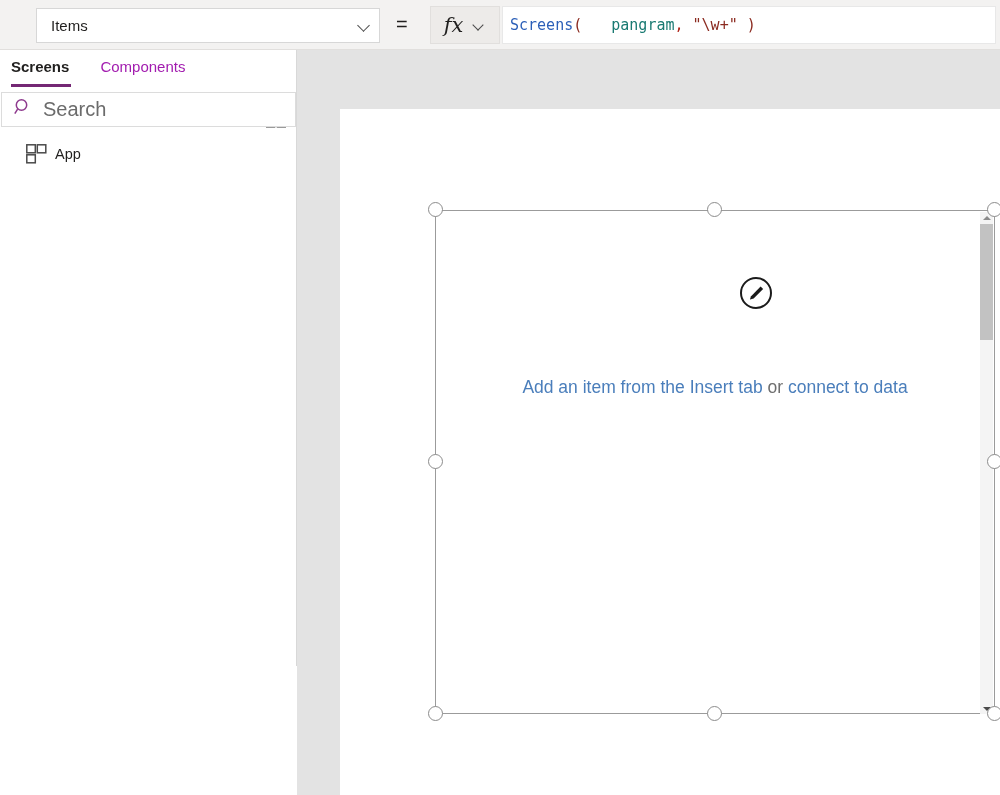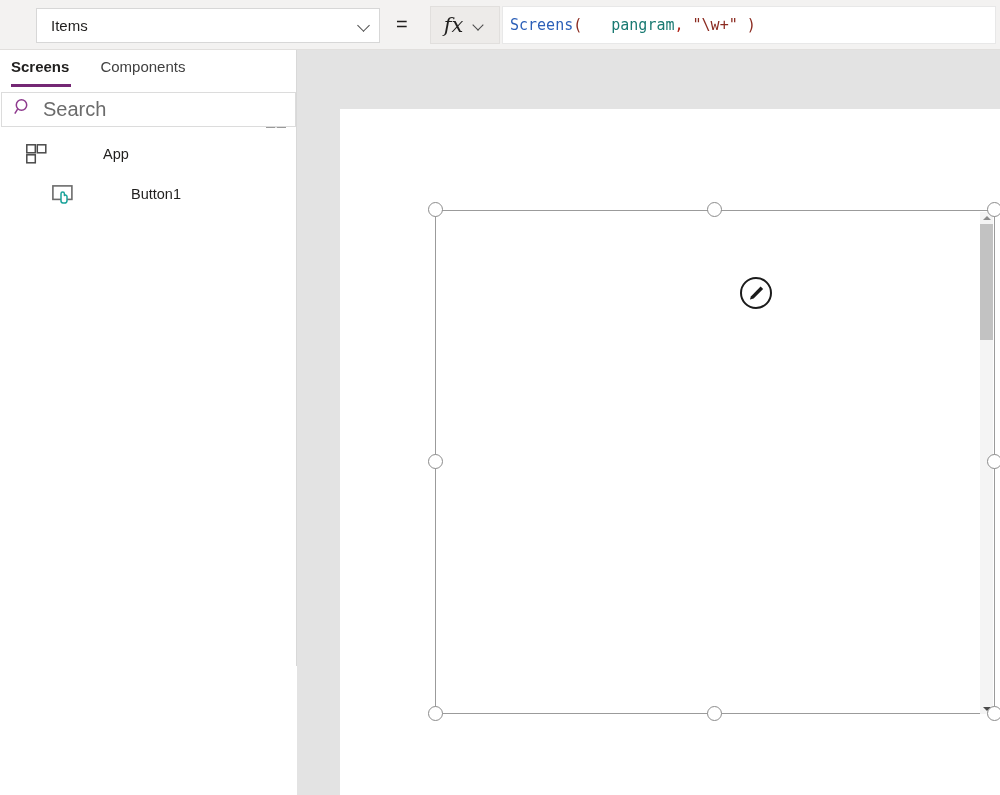--- a/index.html
+++ b/index.html
@@ -102,21 +102,21 @@
   #tab-screens {
     margin-left: 11px;
     color: #201f1e; font-weight: bold;
   }
   #tab-screens::after {
     content: ""; position: absolute;
     left: 0; right: 0; bottom: 2px; height: 3px;
     background: #742774;
   }
   #tab-components {
-    margin-left: 29px; color: #404040;
+    margin-left: 29px; color: #a21caf;
   }
   #tree-view-icon {
     position: absolute; left: 231px; top: 60px;
     width: 22px; height: 18px; cursor: pointer;
   }
   #grid-view-icon {
     position: absolute; left: 266px; top: 61px;
     width: 20px; height: 17px; cursor: pointer;
   }
   #search-box {
@@ -142,21 +142,21 @@
   .tree-row.selected { background: #dedede; }
   .tree-row .twisty {
     position: absolute; left: 9px; top: 16px;
     width: 0; height: 0;
     border-left: 6px solid transparent;
     border-right: 6px solid transparent;
     border-top: 7px solid #808080;
     transform: rotate(-45deg);
   }
   .tree-row .ticon { position: absolute; flex: none; }
-  .tree-row .tlabel { position: absolute; margin-left: 48px; }
+  .tree-row .tlabel { position: absolute; }
 
   
   #workspace {
     position: absolute; left: 297px; top: 50px;
     width: 703px; height: 745px;
     background: #e3e3e3;
   }
   #app-canvas {
     position: absolute; left: 43px; top: 59px;
     width: 660px; height: 720px;
@@ -288,41 +288,32 @@
           <rect x="0.8" y="0.8" width="8.5" height="8" fill="none" stroke="#4a4a4a" stroke-width="1.5"></rect>
           <rect x="11.3" y="0.8" width="8.5" height="8" fill="none" stroke="#4a4a4a" stroke-width="1.5"></rect>
           <rect x="0.8" y="10.8" width="8.5" height="8" fill="none" stroke="#4a4a4a" stroke-width="1.5"></rect>
         </svg>
       </span>
       <span class="tlabel" style="left:55px">App</span>
     </div>
 
 
 
-    <div class="tree-row">
-      <span class="ticon" style="left:52px;top:11px">
-        <svg width="25" height="21" viewBox="0 0 25 21">
-          <rect x="0.9" y="0.9" width="19" height="13.5" fill="#ffffff" stroke="#6b6b6b" stroke-width="1.6"></rect>
-          <path d="M9 15.5 L9 8.8 a1.7 1.7 0 0 1 3.4 0 L12.4 10.6
-                   a1.5 1.5 0 0 1 2.6 0.9 L15 15.5
-                   a2.6 2.6 0 0 1 -2.6 2.6 L11 18.1
-                   a2.4 2.4 0 0 1 -2 -2.6 Z" fill="#ffffff" stroke="#1aa39a" stroke-width="1.5" stroke-linejoin="round"></path>
-        </svg>
-      </span>
-      <span class="tlabel" style="left:83px">Button1</span>
-    </div>
 
   </div>
 </div>
 
 <div id="workspace">
   <div id="app-canvas">
 
     <div id="gallery-control">
 
+      <div id="gallery-empty-text">
+        <span class="lnk">Add an item from the Insert tab</span><span class="mid"> or </span><span class="lnk">connect to data</span>
+      </div>
 
       <div id="gallery-scrollbar">
         <span class="sb-arrow"></span>
         <span class="sb-thumb"></span>
         <span class="sb-arrow-down"></span>
       </div>
     </div>
 
     <div id="gallery-edit-badge">
       <svg width="17" height="17" viewBox="0 0 17 17">

